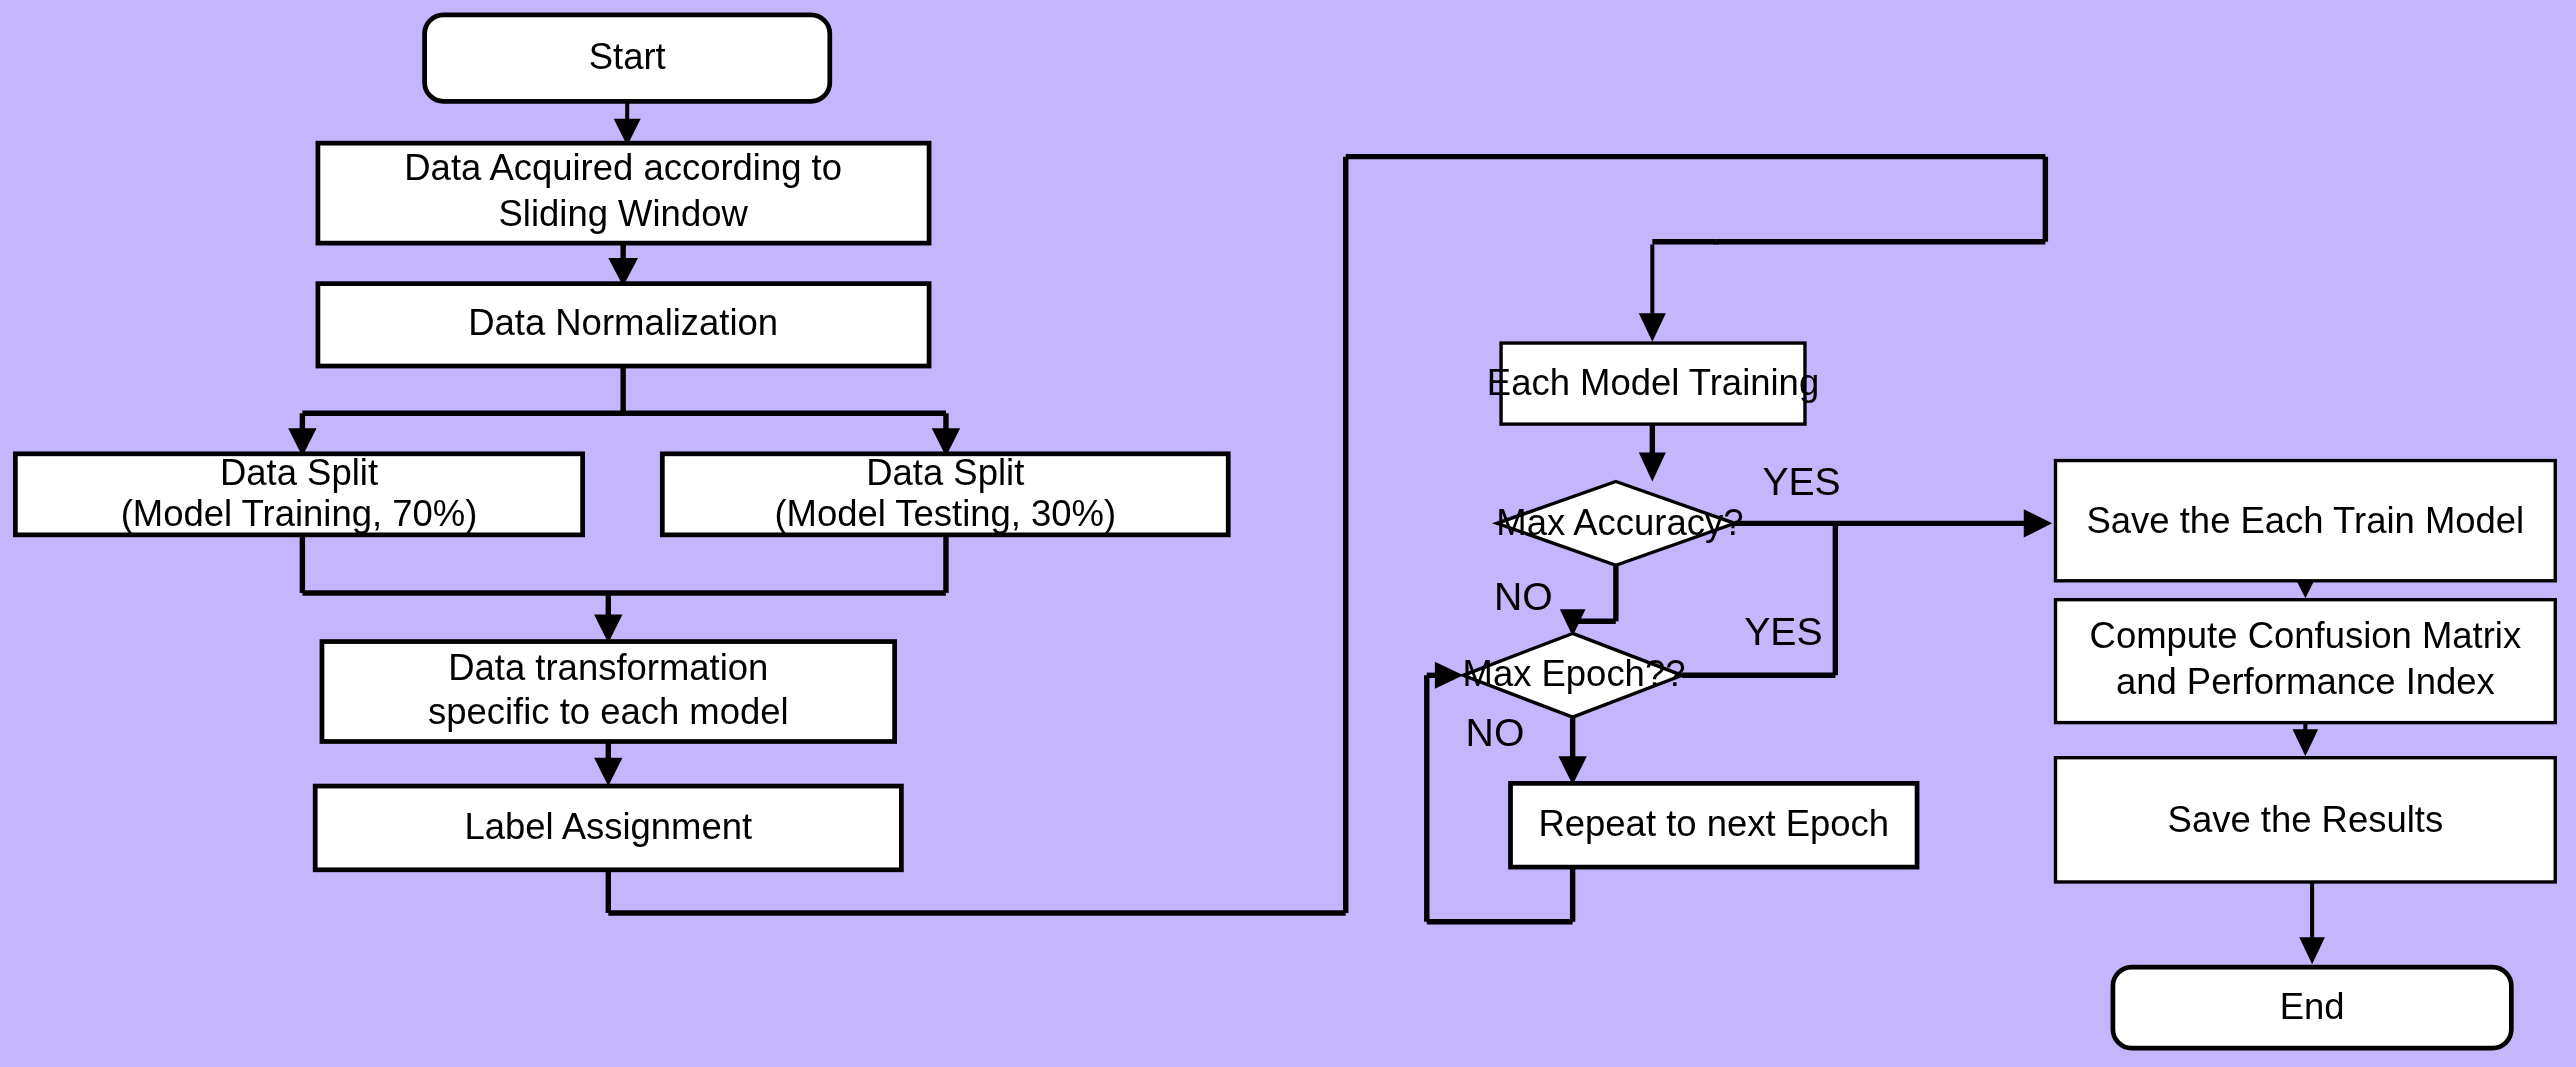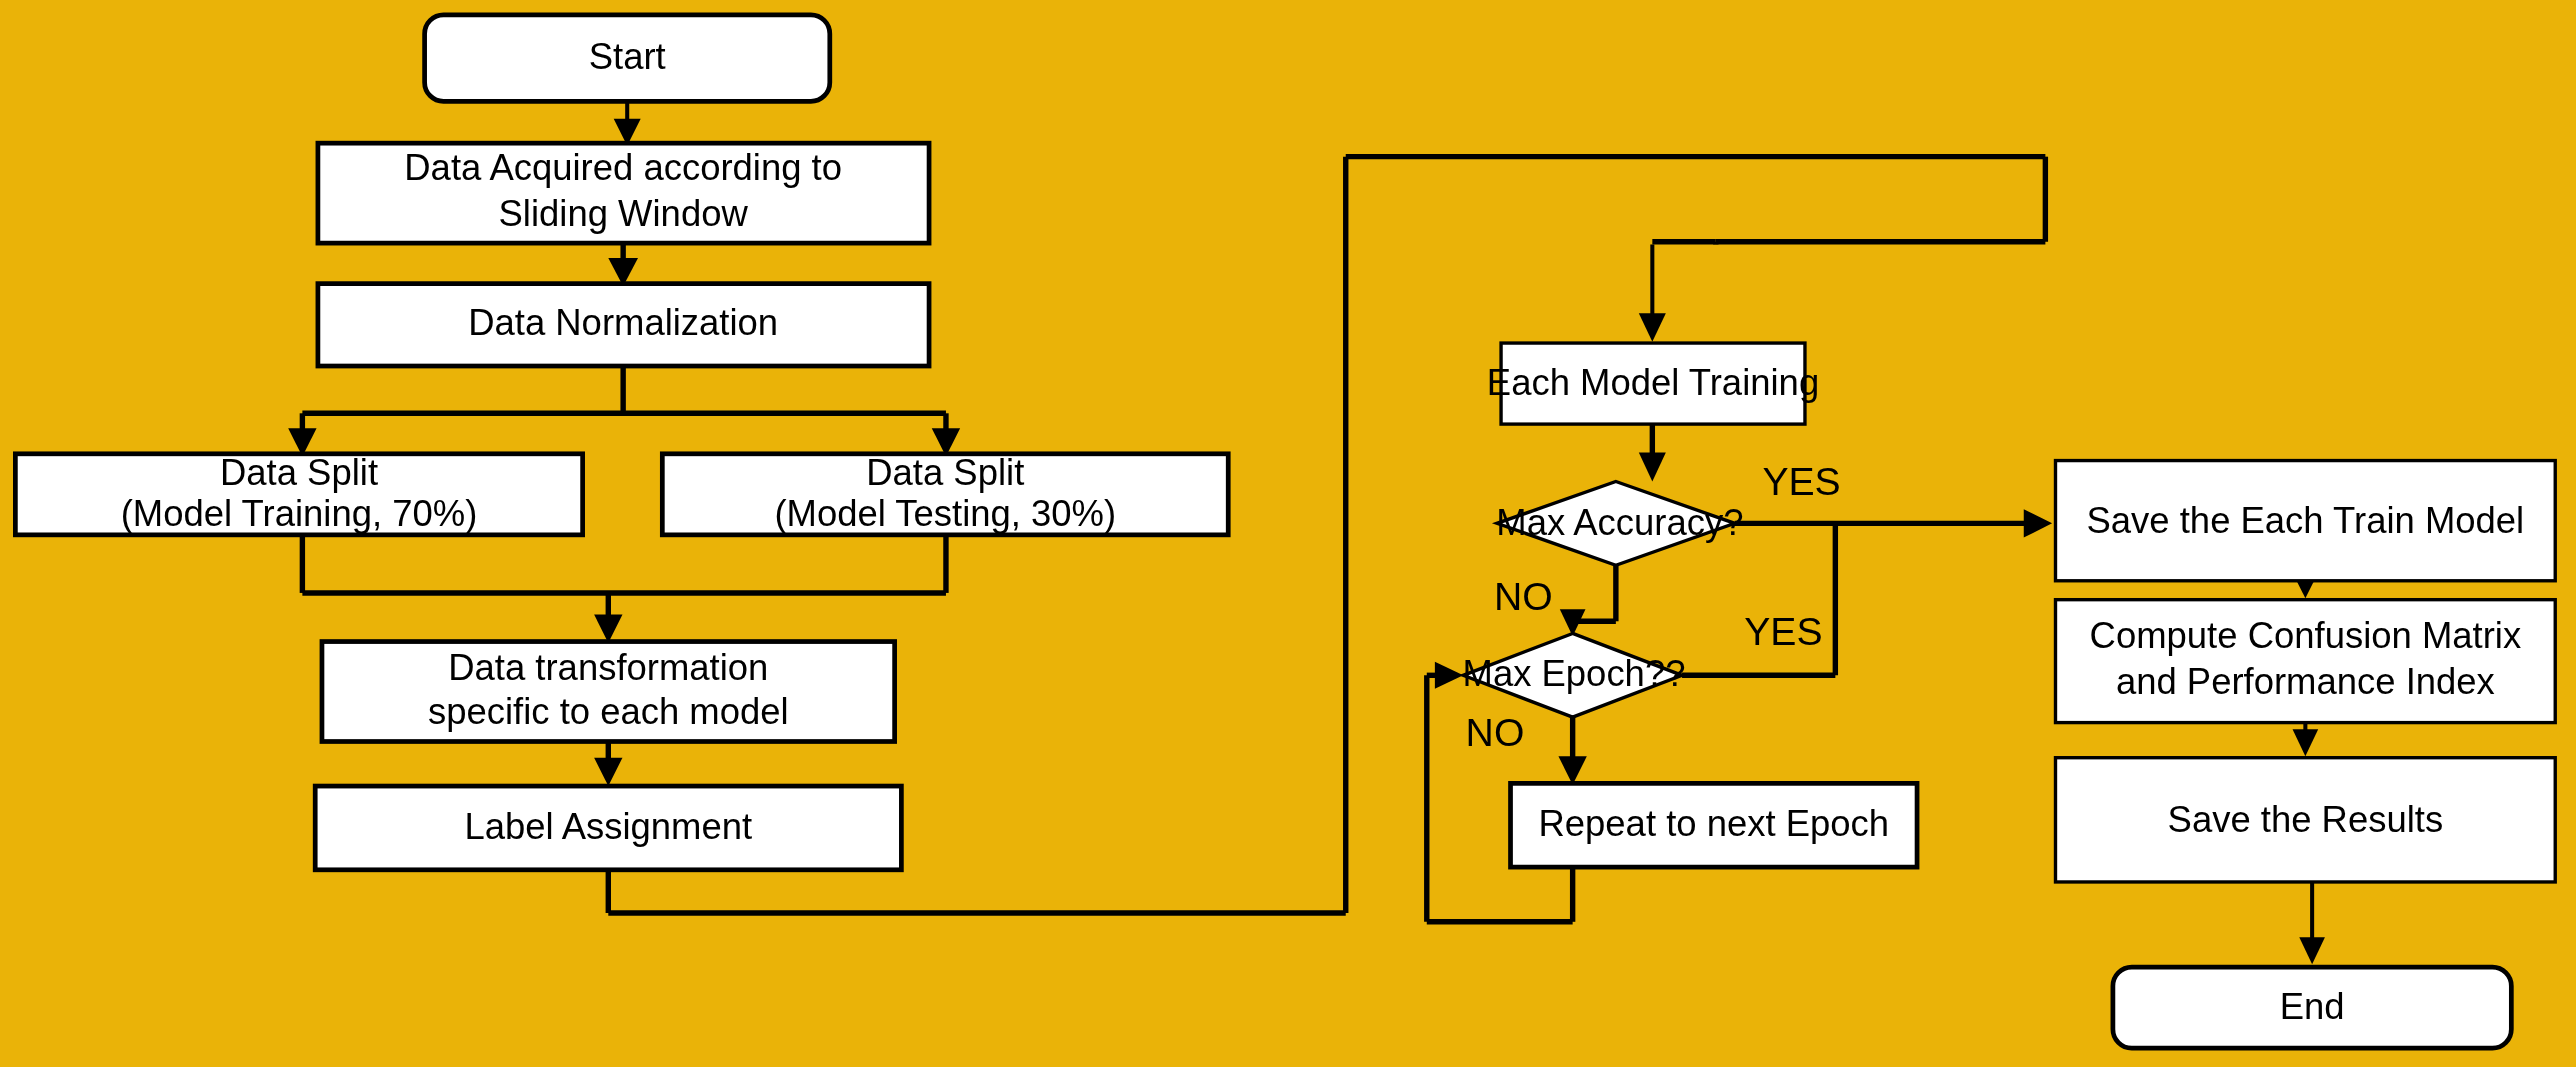--- a/index.html
+++ b/index.html
@@ -11,21 +11,21 @@
   body {
     width: 2576px;
     height: 1067px;
     font-family: "Liberation Sans", sans-serif;
     overflow: hidden;
   }
   #flow-root {
     position: relative;
     width: 2576px;
     height: 1067px;
-    background: #eab308;
+    background: #c4b5fd;
   }
   svg.flow-canvas {
     display: block;
     width: 2576px;
     height: 1067px;
   }
   .node-shape {
     fill: #ffffff;
     stroke: #000000;
     stroke-width: 7;

